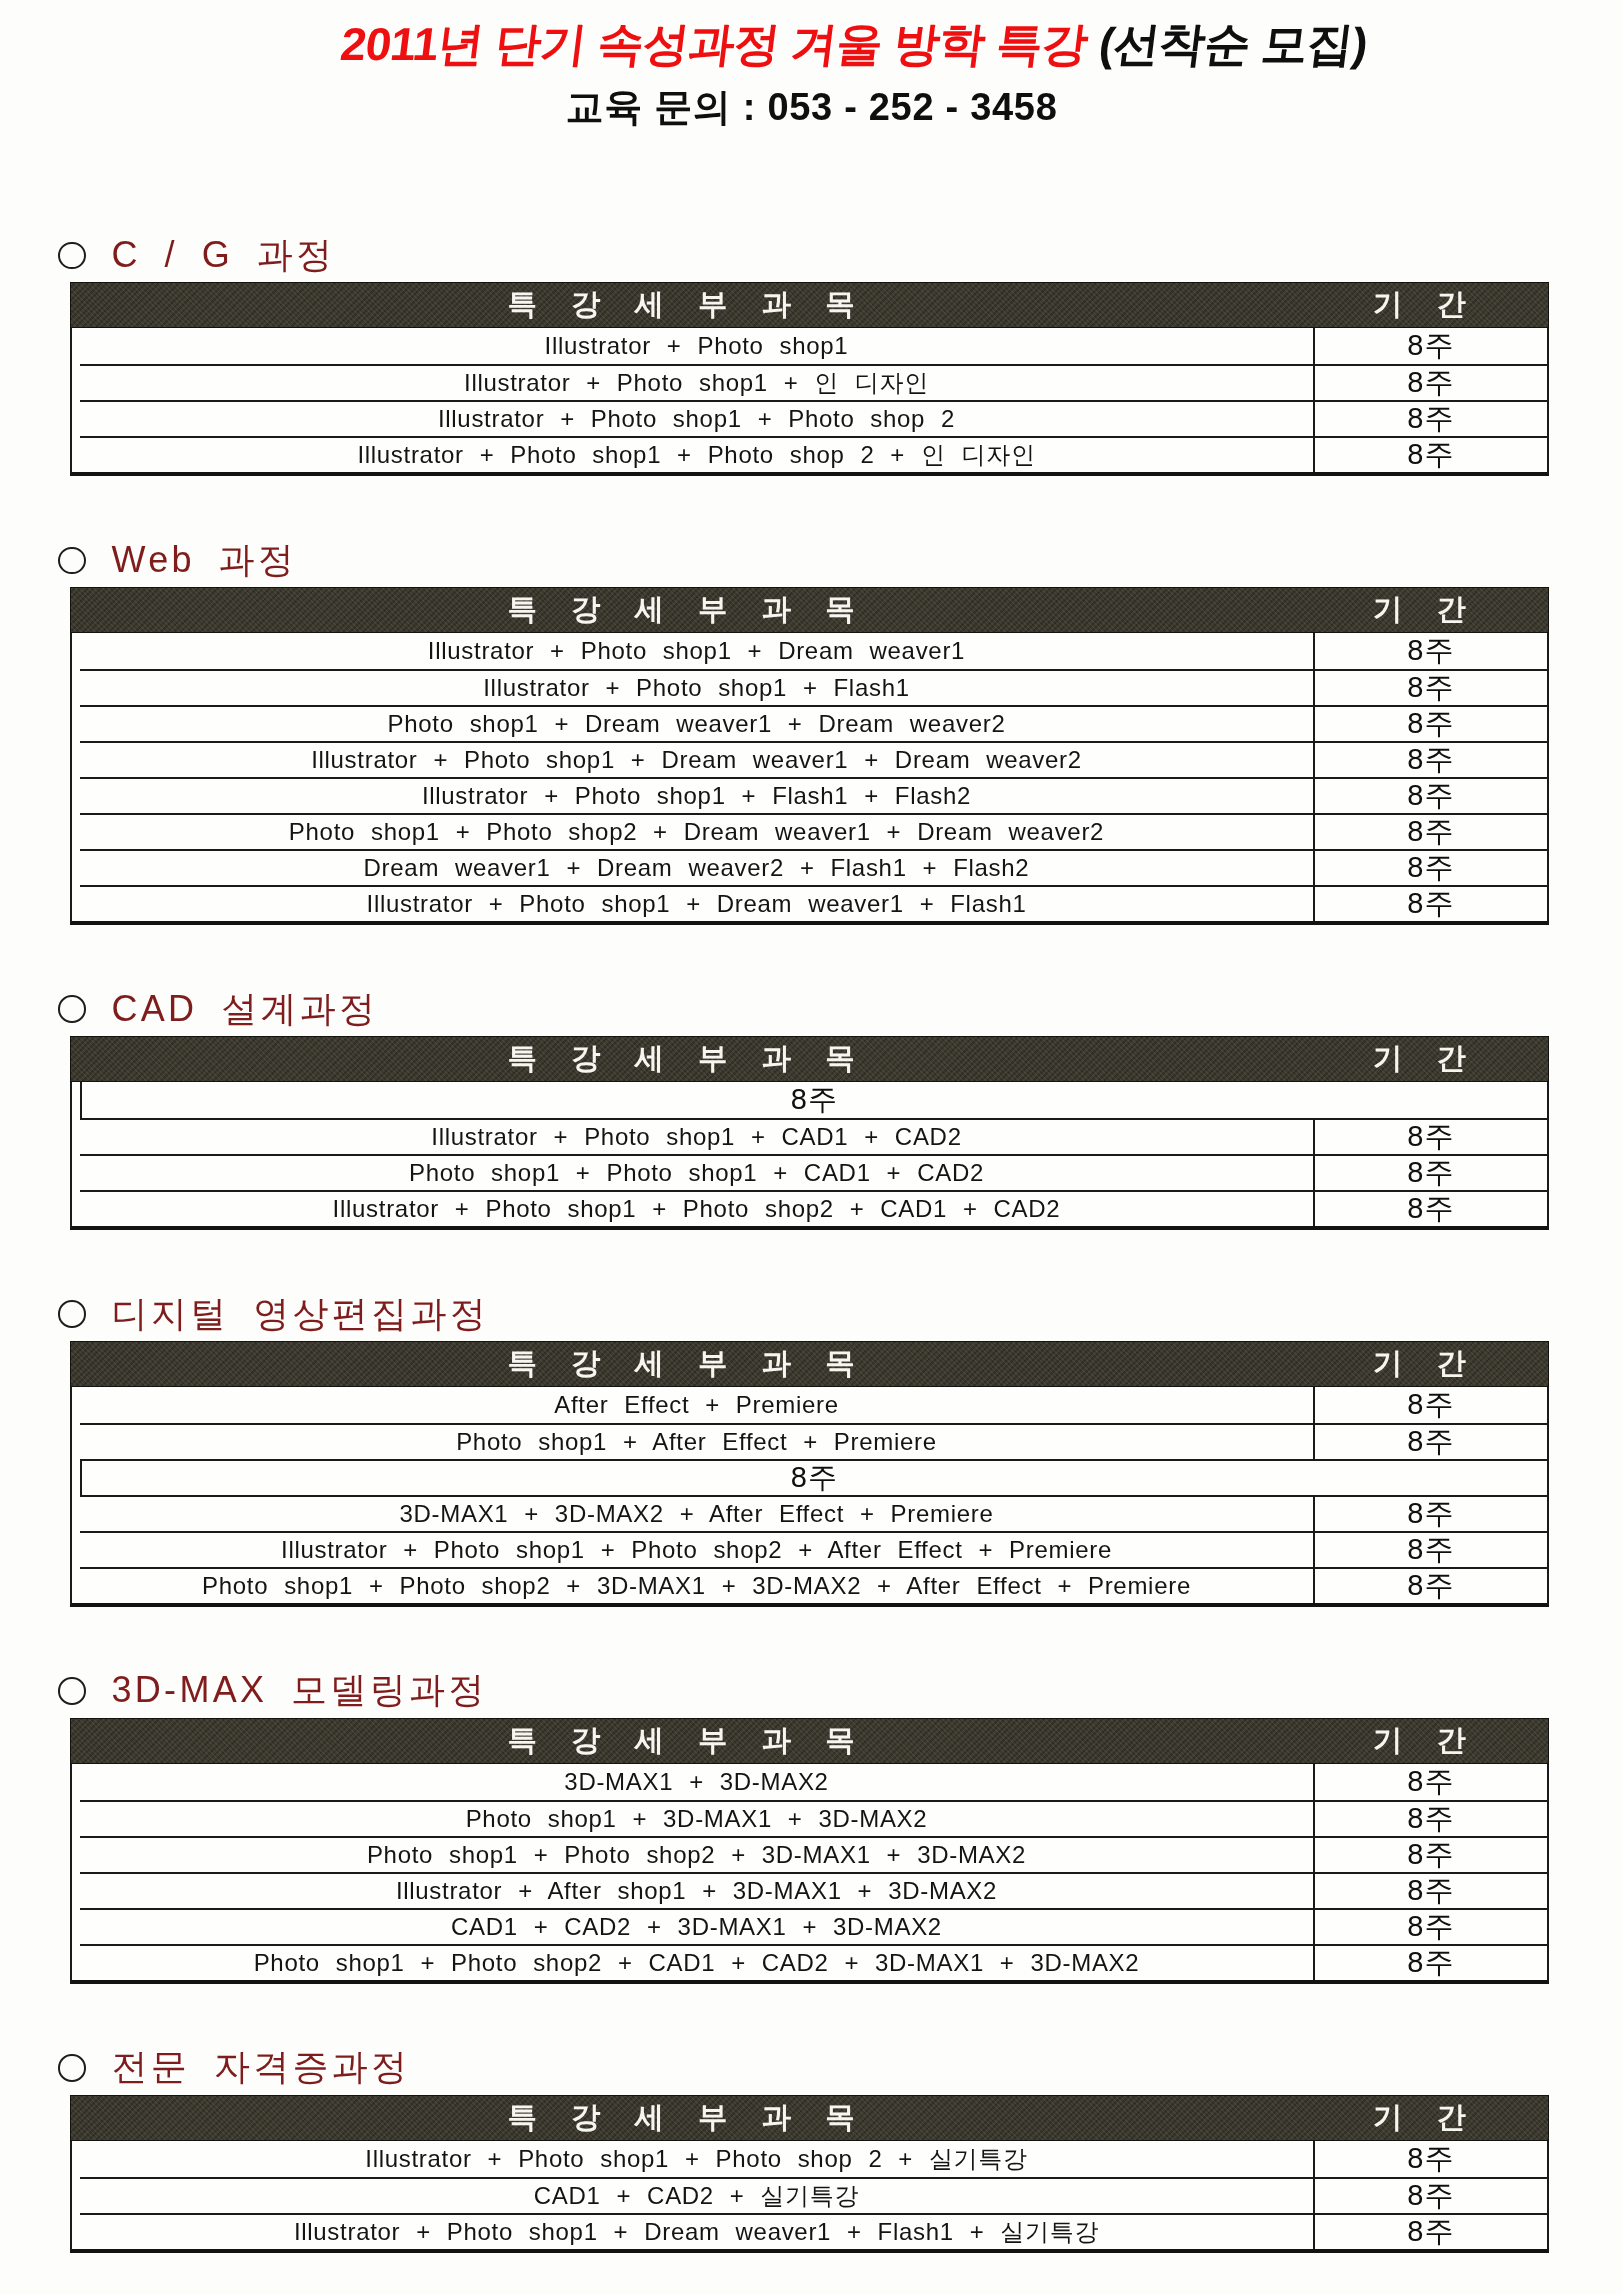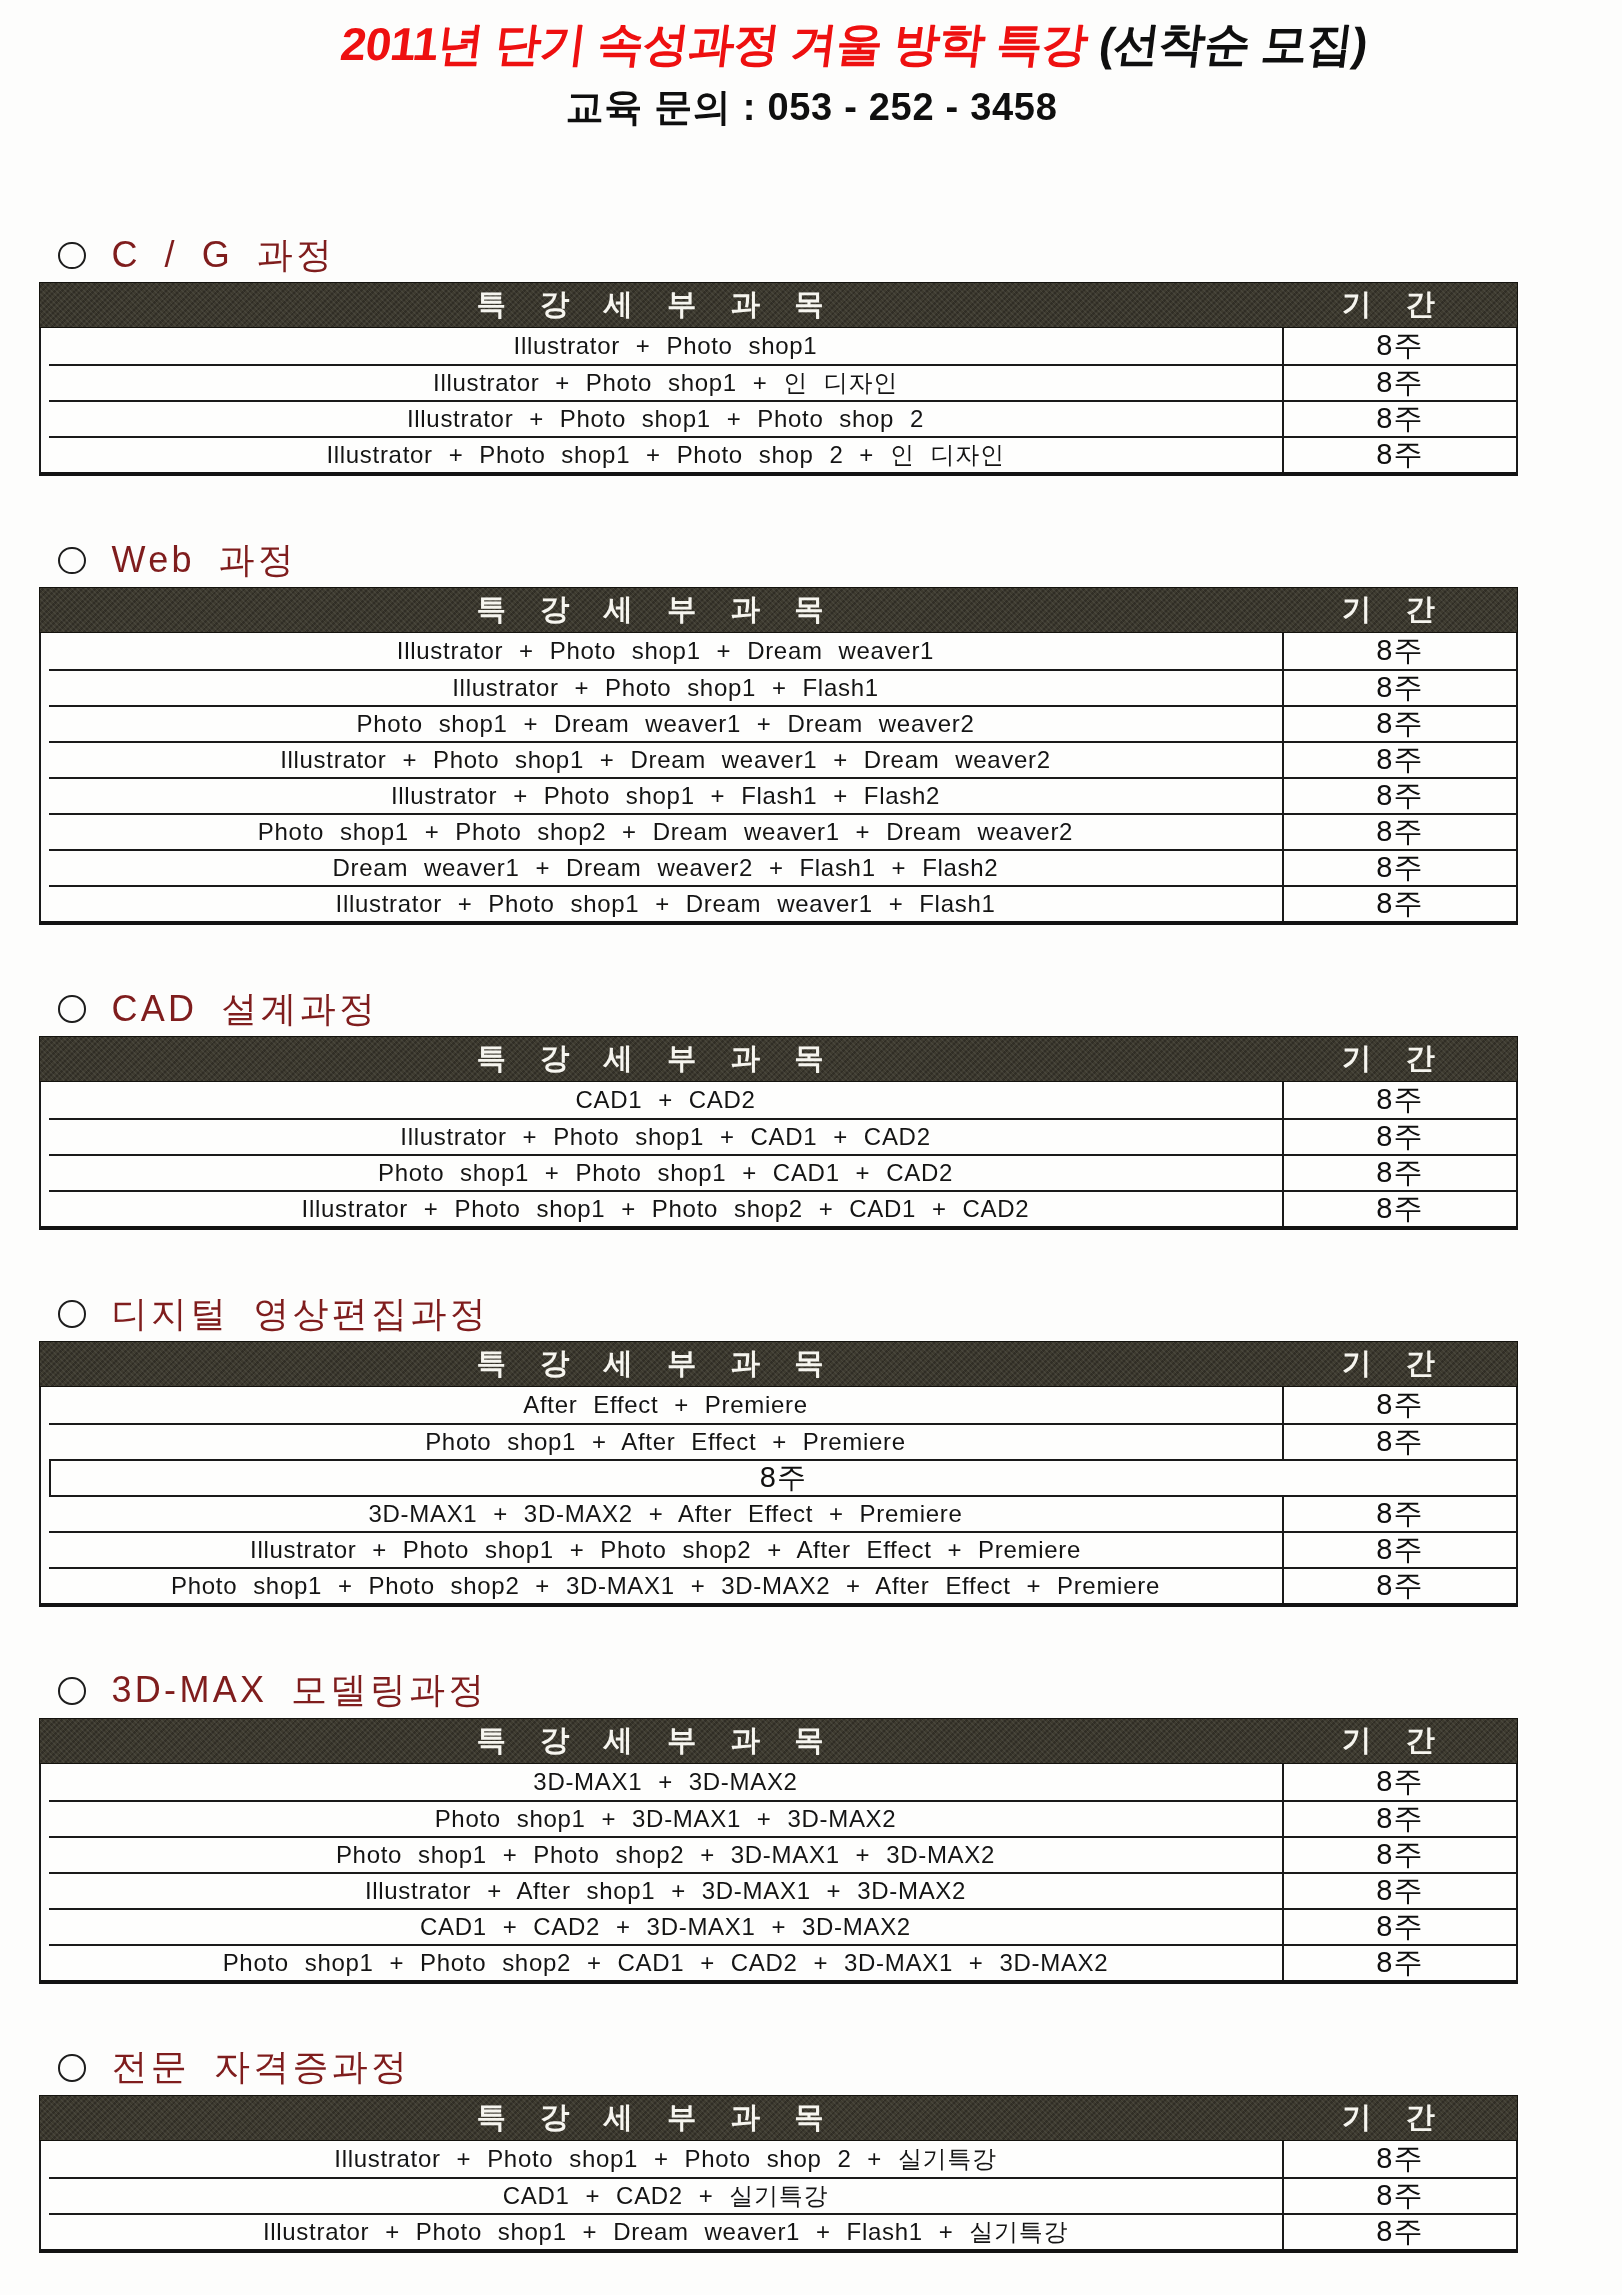--- a/index.html
+++ b/index.html
@@ -54,21 +54,21 @@
     margin-right:26px;
   }
   .heading-text {
     font-size:36px;
     letter-spacing:3.3px;
     word-spacing:10.5px;
     color:#7f1d1d;
   }
 
   
-  .course-table { width:1479px; margin-left:39px; }
+  .course-table { width:1479px; margin-left:70px; }
   .thead {
     display:flex; align-items:center;
     height:46px;
     background-color:#3d3a2f;
     background-image:
       repeating-linear-gradient(45deg,  rgba(255,255,255,0.06) 0 1.3px, rgba(0,0,0,0) 1.3px 3.3px),
       repeating-linear-gradient(-45deg, rgba(0,0,0,0.22) 0 2px, rgba(0,0,0,0) 2px 4.6px);
     border:1.3px solid #14130e;
   }
   .th {
@@ -201,21 +201,20 @@
       <span class="bullet"></span>
       <span class="heading-text">CAD 설계과정</span>
     </div>
     <div class="course-table">
       <div class="thead">
         <div class="th th-subject">특 강 세 부 과 목</div>
         <div class="th th-duration">기 간</div>
       </div>
       <div class="tbody">
         <div class="row">
-          <div class="cell-subject">CAD1 + CAD2</div>
           <div class="cell-duration">8주</div>
         </div>
         <div class="row">
           <div class="cell-subject">Illustrator + Photo shop1 + CAD1 + CAD2</div>
           <div class="cell-duration">8주</div>
         </div>
         <div class="row">
           <div class="cell-subject">Photo shop1 + Photo shop1 + CAD1 + CAD2</div>
           <div class="cell-duration">8주</div>
         </div>

